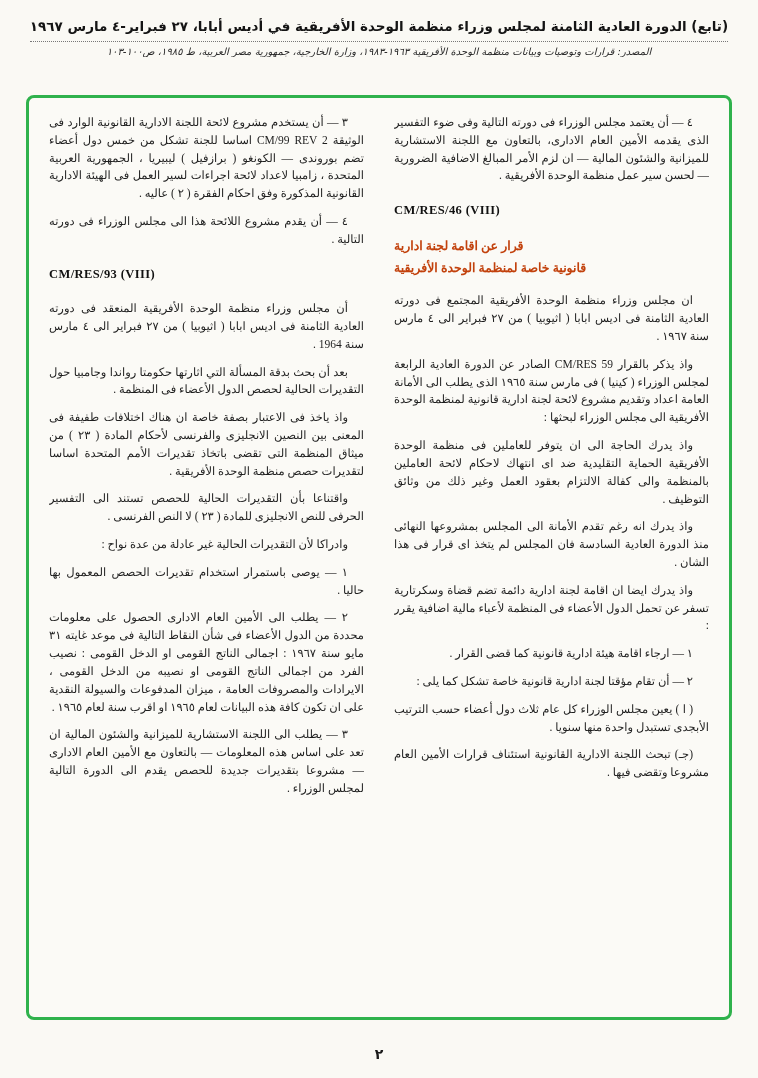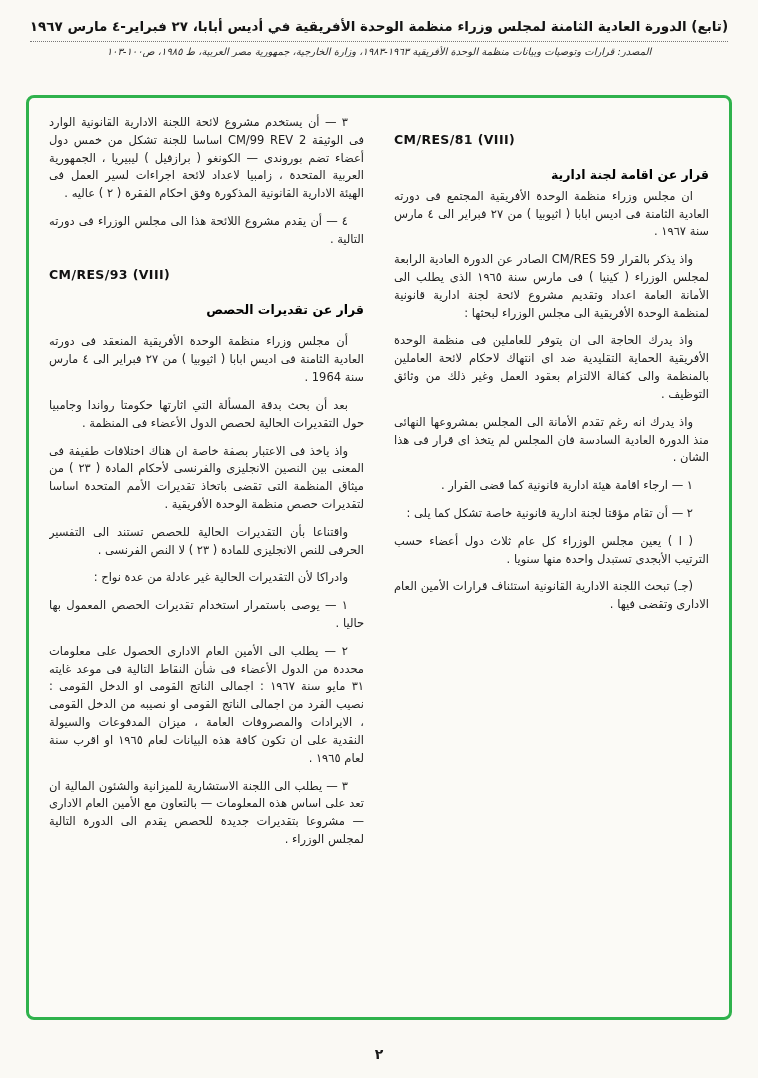--- a/index.html
+++ b/index.html
@@ -57,41 +57,42 @@
     padding: 16px 20px 14px 20px;
     height: 100%;
   }
   .column {
     flex: 1 1 0;
     min-width: 0;
     overflow: hidden;
     font-size: 11.5px;
     line-height: 1.55;
     color: #1e1e1e;
+    font-family: Liberation Serif, serif;
   }
 
   .para {
     text-align: justify;
     text-indent: 16px;
     margin-bottom: 10px;
   }
   .res-code {
     direction: ltr;
     text-align: left;
     font-weight: bold;
     font-size: 12.5px;
     letter-spacing: 0.4px;
     margin: 16px 0 16px 0;
     color: #111;
   }
   .res-title {
-    text-align: right;
+    text-align: left;
     font-weight: bold;
     font-size: 12.5px;
-    color: #000000;
+    color: #c2410c;
   }
   .res-title.first { margin-bottom: 3px; }
   .res-title.last { margin-bottom: 14px; }
 
   
   .page-number {
     position: absolute;
     bottom: 16px;
     left: 0;
     right: 0;
@@ -109,37 +110,39 @@
   <header class="doc-header">
     <div class="doc-title">(تابع) الدورة العادية الثامنة لمجلس وزراء منظمة الوحدة الأفريقية في أديس أبابا، ٢٧ فبراير-٤ مارس ١٩٦٧</div>
     <hr class="doc-divider">
     <div class="doc-source">المصدر: قرارات وتوصيات وبيانات منظمة الوحدة الأفريقية ١٩٦٣-١٩٨٣، وزارة الخارجية، جمهورية مصر العربية، ط ١٩٨٥، ص١٠٠-١٠٣</div>
   </header>
 
   <div class="content-box">
     <div class="columns">
 
       <div class="column">
-        <div class="res-code">CM/RES/81 (VIII)</div>
+        <p class="para">٤ — أن يعتمد مجلس الوزراء فى دورته التالية وفى ضوء التفسير الذى يقدمه الأمين العام الادارى، بالتعاون مع اللجنة الاستشارية للميزانية والشئون المالية — ان لزم الأمر المبالغ الاضافية الضرورية — لحسن سير عمل منظمة الوحدة الأفريقية .</p>
+        <div class="res-code">CM/RES/46 (VIII)</div>
         <div class="res-title first">قرار عن اقامة لجنة ادارية</div>
+        <div class="res-title last">قانونية خاصة لمنظمة الوحدة الأفريقية</div>
         <p class="para">ان مجلس وزراء منظمة الوحدة الأفريقية المجتمع فى دورته العادية الثامنة فى اديس ابابا ( اثيوبيا ) من ٢٧ فبراير الى ٤ مارس سنة ١٩٦٧ .</p>
         <p class="para">واذ يذكر بالقرار CM/RES 59 الصادر عن الدورة العادية الرابعة لمجلس الوزراء ( كينيا ) فى مارس سنة ١٩٦٥ الذى يطلب الى الأمانة العامة اعداد وتقديم مشروع لائحة لجنة ادارية قانونية لمنظمة الوحدة الأفريقية الى مجلس الوزراء لبحثها :</p>
         <p class="para">واذ يدرك الحاجة الى ان يتوفر للعاملين فى منظمة الوحدة الأفريقية الحماية التقليدية ضد اى انتهاك لاحكام لائحة العاملين بالمنظمة والى كفالة الالتزام بعقود العمل وغير ذلك من وثائق التوظيف .</p>
         <p class="para">واذ يدرك انه رغم تقدم الأمانة الى المجلس بمشروعها النهائى منذ الدورة العادية السادسة فان المجلس لم يتخذ اى قرار فى هذا الشان .</p>
+        <p class="para">واذ يدرك ايضا ان اقامة لجنة ادارية دائمة تضم قضاة وسكرتارية تسفر عن تحمل الدول الأعضاء فى المنظمة لأعباء مالية اضافية يقرر :</p>
         <p class="para">١ — ارجاء اقامة هيئة ادارية قانونية كما قضى القرار .</p>
         <p class="para">٢ — أن تقام مؤقتا لجنة ادارية قانونية خاصة تشكل كما يلى :</p>
         <p class="para">( ا ) يعين مجلس الوزراء كل عام ثلاث دول أعضاء حسب الترتيب الأبجدى تستبدل واحدة منها سنويا .</p>
-        <p class="para">(جـ) تبحث اللجنة الادارية القانونية استئناف قرارات الأمين العام الادارى وتقضى فيها .</p>
+        <p class="para">(جـ) تبحث اللجنة الادارية القانونية استئناف قرارات الأمين العام مشروعا وتقضى فيها .</p>
       </div>
 
       <div class="column">
         <p class="para">٣ — أن يستخدم مشروع لائحة اللجنة الادارية القانونية الوارد فى الوثيقة CM/99 REV 2 اساسا للجنة تشكل من خمس دول أعضاء تضم بوروندى — الكونغو ( برازفيل ) ليبيريا ، الجمهورية العربية المتحدة ، زامبيا لاعداد لائحة اجراءات لسير العمل فى الهيئة الادارية القانونية المذكورة وفق احكام الفقرة ( ٢ ) عاليه .</p>
         <p class="para">٤ — أن يقدم مشروع اللائحة هذا الى مجلس الوزراء فى دورته التالية .</p>
         <div class="res-code">CM/RES/93 (VIII)</div>
-        <div class="res-title last">قرار عن تقديرات الحصص</div>
         <p class="para">أن مجلس وزراء منظمة الوحدة الأفريقية المنعقد فى دورته العادية الثامنة فى اديس ابابا ( اثيوبيا ) من ٢٧ فبراير الى ٤ مارس سنة 1964 .</p>
         <p class="para">بعد أن بحث بدقة المسألة التي اثارتها حكومتا رواندا وجامبيا حول التقديرات الحالية لحصص الدول الأعضاء فى المنظمة .</p>
         <p class="para">واذ ياخذ فى الاعتبار بصفة خاصة ان هناك اختلافات طفيفة فى المعنى بين النصين الانجليزى والفرنسى لأحكام المادة ( ٢٣ ) من ميثاق المنظمة التى تقضى باتخاذ تقديرات الأمم المتحدة اساسا لتقديرات حصص منظمة الوحدة الأفريقية .</p>
         <p class="para">واقتناعا بأن التقديرات الحالية للحصص تستند الى التفسير الحرفى للنص الانجليزى للمادة ( ٢٣ ) لا النص الفرنسى .</p>
         <p class="para">وادراكا لأن التقديرات الحالية غير عادلة من عدة نواح :</p>
         <p class="para">١ — يوصى باستمرار استخدام تقديرات الحصص المعمول بها حاليا .</p>
         <p class="para">٢ — يطلب الى الأمين العام الادارى الحصول على معلومات محددة من الدول الأعضاء فى شأن النقاط التالية فى موعد غايته ٣١ مايو سنة ١٩٦٧ : اجمالى الناتج القومى او الدخل القومى : نصيب الفرد من اجمالى الناتج القومى او نصيبه من الدخل القومى ، الايرادات والمصروفات العامة ، ميزان المدفوعات والسيولة النقدية على ان تكون كافة هذه البيانات لعام ١٩٦٥ او اقرب سنة لعام ١٩٦٥ .</p>
         <p class="para">٣ — يطلب الى اللجنة الاستشارية للميزانية والشئون المالية ان تعد على اساس هذه المعلومات — بالتعاون مع الأمين العام الادارى — مشروعا بتقديرات جديدة للحصص يقدم الى الدورة التالية لمجلس الوزراء .</p>
       </div>
 

